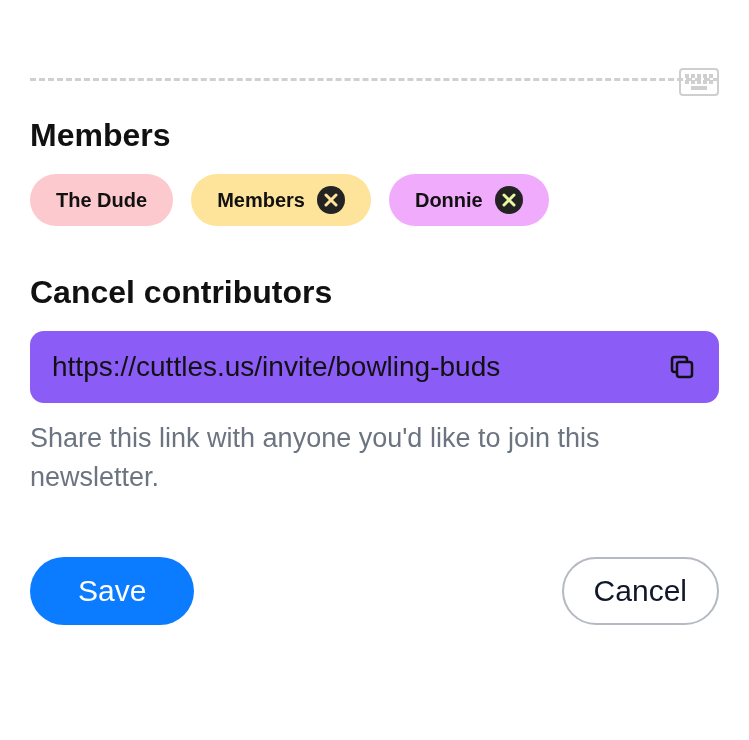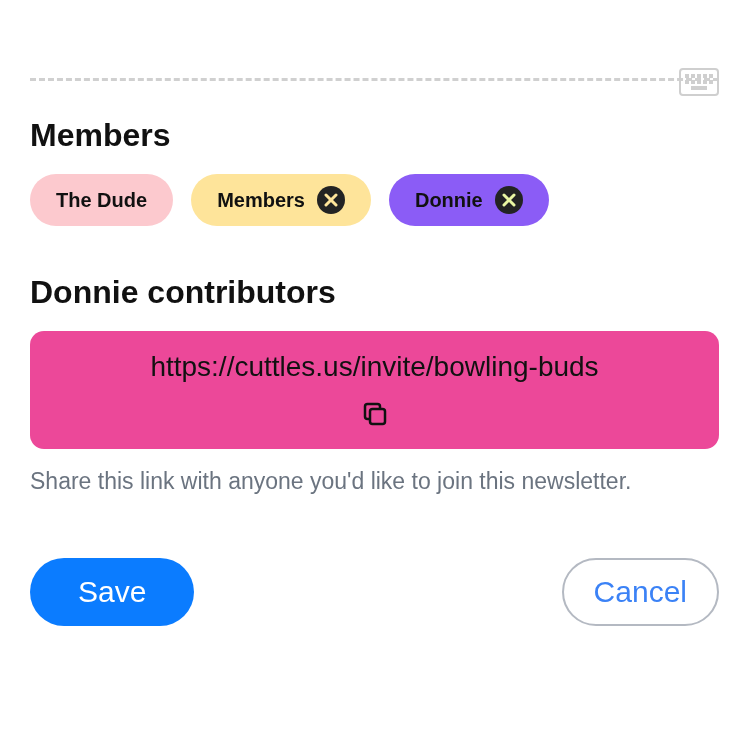--- a/index.html
+++ b/index.html
@@ -55,65 +55,64 @@
       align-items: center;
       gap: 12px;
       padding: 12px 26px;
       border-radius: 999px;
       font-size: 20px;
       font-weight: 700;
       color: #111;
     }
     .chip-pink { background: #fcc9ce; }
     .chip-yellow { background: #fee49a; }
-    .chip-green { background: #8b5cf6; }
+    .chip-green { background: #f0abfc; }
     .chip-remove {
       width: 28px;
       height: 28px;
       border-radius: 50%;
       background: #232323;
       color: #fee49a;
       display: inline-flex;
       align-items: center;
       justify-content: center;
       flex-shrink: 0;
     }
     .chip-green .chip-remove { color: #e9f6a2; }
     .chip-remove svg { width: 14px; height: 14px; }
     .invite-box {
-      background: #ec4899;
+      background: #8b5cf6;
       border-radius: 14px;
       padding: 20px 22px;
       display: flex;
       align-items: center;
       justify-content: space-between;
       gap: 16px;
       margin-bottom: 16px;
-      flex-direction: column;
     }
     .invite-url {
       font-size: 28px;
       font-weight: 400;
       color: #111;
       white-space: nowrap;
       overflow: hidden;
       text-overflow: ellipsis;
     }
     .copy-btn {
       background: transparent;
       border: none;
       cursor: pointer;
       width: 30px;
       height: 30px;
       color: #111;
       flex-shrink: 0;
     }
     .copy-btn svg { width: 100%; height: 100%; }
     .helper-text {
-      font-size: 23px;
+      font-size: 27px;
       color: #6b7480;
       line-height: 1.45;
       margin-bottom: 60px;
     }
     .button-row {
       display: flex;
       justify-content: space-between;
       align-items: center;
     }
     .btn {
@@ -123,21 +122,21 @@
       padding: 17px 48px;
       cursor: pointer;
       border: none;
     }
     .btn-primary {
       background: #0b7cff;
       color: #fff;
     }
     .btn-secondary {
       background: #fff;
-      color: #3b82f6;
+      color: #0f172a;
       border: 2px solid #b4b9c2;
       padding: 15px 30px;
     }
   </style>
 </head>
 <body>
 
 <div class="title-row">
   <span class="kbd-icon">
     <svg viewBox="0 0 40 28" fill="currentColor">
@@ -178,21 +177,21 @@
     <span>Donnie</span>
     <span class="chip-remove">
       <svg viewBox="0 0 14 14" stroke="currentColor" stroke-width="3" stroke-linecap="round">
           <line x1="2" y1="2" x2="12" y2="12"></line>
           <line x1="12" y1="2" x2="2" y2="12"></line>
         </svg>
     </span>
   </span>
 </div>
 
-<div class="section-label">Donnie contributors</div>
+<div class="section-label">Cancel contributors</div>
 
 <div class="invite-box">
   <div class="invite-url">https://cuttles.us/invite/bowling-buds</div>
   <button class="copy-btn">
     <svg viewBox="0 0 24 24" fill="none" stroke="currentColor" stroke-width="2" stroke-linejoin="round">
       <rect x="8" y="8" width="12" height="12" rx="2"></rect>
       <path d="M16 8 V6 a2 2 0 0 0 -2 -2 H6 a2 2 0 0 0 -2 2 v8 a2 2 0 0 0 2 2 h2"></path>
     </svg>
   </button>
 </div>

